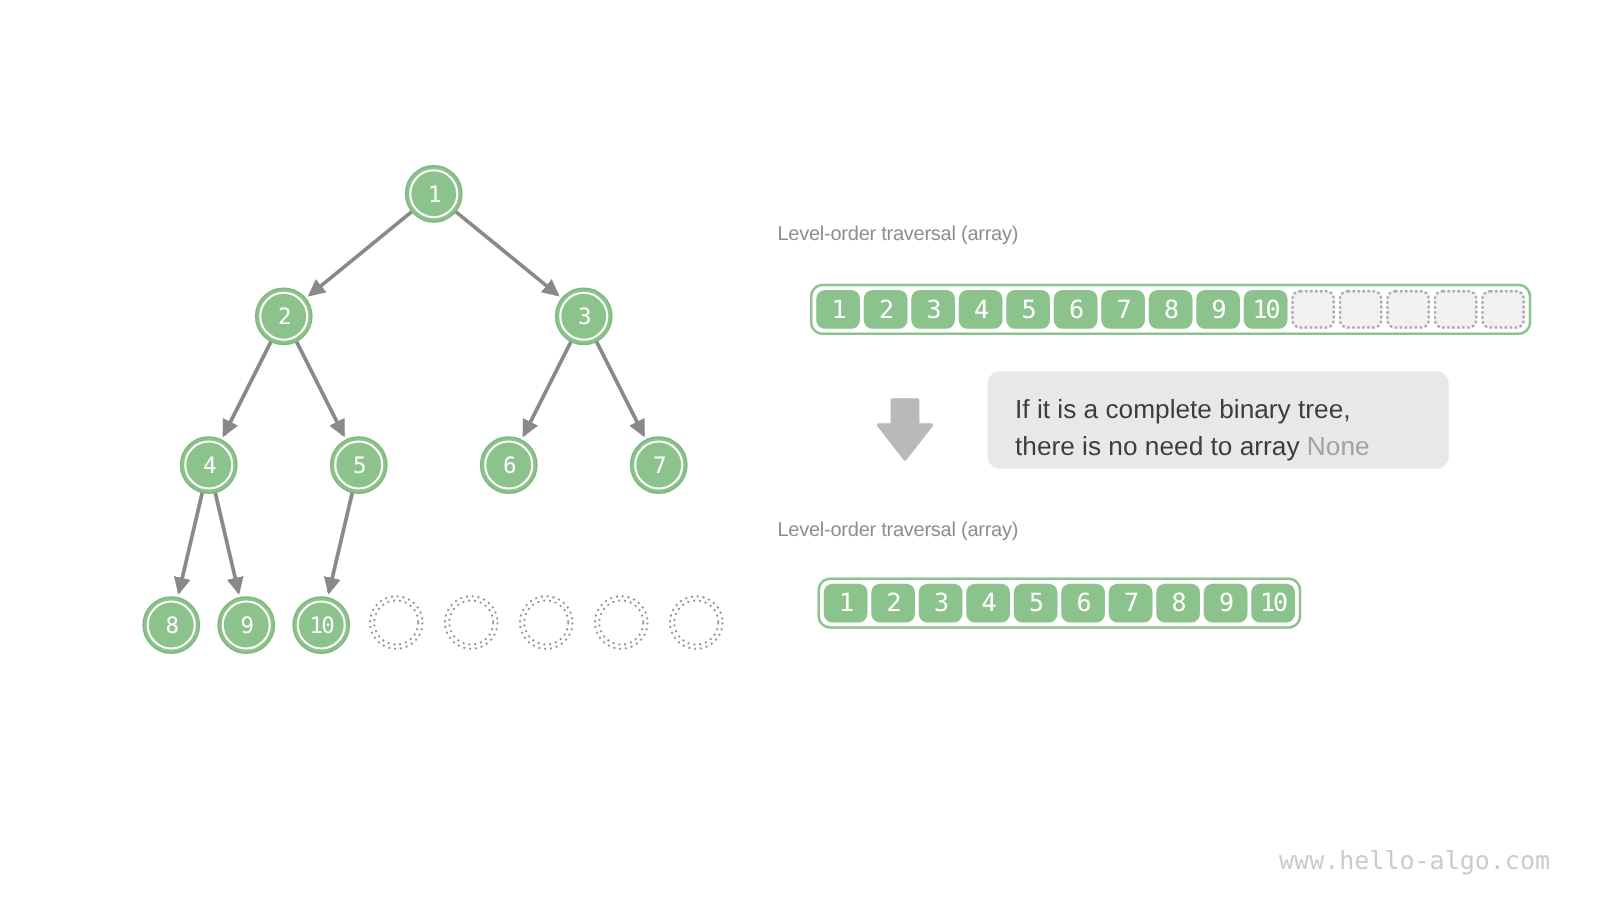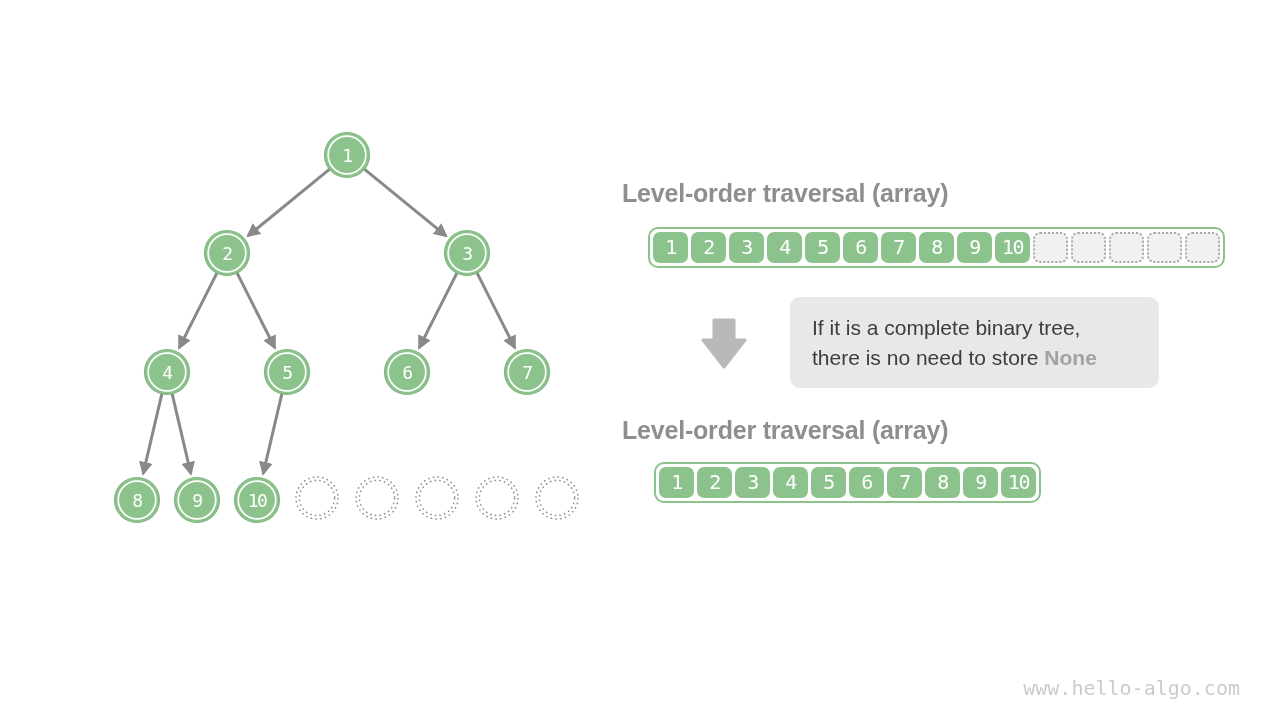--- a/index.html
+++ b/index.html
@@ -8,22 +8,22 @@
     width: 1280px;
     height: 720px;
     background: #ffffff;
     overflow: hidden;
     font-family: "Liberation Sans", sans-serif;
   }
   #tree-svg { position: absolute; left: 0; top: 0; }
 
   .array-label {
     position: absolute;
-    font-size: 25px;
-    font-weight: bold;
+    font-size: 16px;
+    font-weight: normal;
     color: var(--label-gray, #8e8e8e);
     letter-spacing: -0.2px;
     white-space: nowrap;
   }
   #array-label-0 { left: 622px; top: 179px; }
   #array-label-1 { left: 622px; top: 416px; }
 
   .array-box {
     position: absolute;
     display: flex;
@@ -55,31 +55,31 @@
     border: 2px dotted var(--empty-cell-border, #a9a9a9);
   }
 
   #down-arrow { position: absolute; left: 701px; top: 318px; }
 
   .callout {
     position: absolute;
     left: 790px;
     top: 297px;
     width: 369px;
-    height: 91px;
+    height: 78px;
     border-radius: 10px;
     background: var(--callout-bg, #e8e8e8);
     box-sizing: border-box;
     padding: 16px 0 16px 22px;
     font-size: 21px;
     line-height: 30px;
     color: var(--callout-text, #3d3d3d);
   }
   .callout .hl {
-    font-weight: bold;
+    font-weight: normal;
     color: var(--callout-highlight, #a2a2a2);
   }
 
   .watermark {
     position: absolute;
     right: 40px;
     top: 676px;
     font-family: "DejaVu Sans Mono", monospace;
     font-size: 20px;
     color: var(--watermark-gray, #cbcbcb);
@@ -196,21 +196,21 @@
       <div class="array-cell empty"></div>
       <div class="array-cell empty"></div>
     </div>
 
   <svg id="down-arrow" width="46" height="52" viewBox="0 0 46 52">
     <polygon points="13,2 33,2 33,22 44,22 23,49 2,22 13,22" stroke-linejoin="round" stroke-width="3" fill="#b9b9b9" stroke="#b9b9b9"></polygon>
   </svg>
 
   <div class="callout">
     <span>If it is a complete binary tree,</span><br>
-    <span>there is no need to store </span><span class="hl">None</span>
+    <span>there is no need to array </span><span class="hl">None</span>
   </div>
 
   <div class="array-label" id="array-label-1">Level-order traversal (array)</div>
 
   <div class="array-box" id="array-1">
       <div class="array-cell">1</div>
       <div class="array-cell">2</div>
       <div class="array-cell">3</div>
       <div class="array-cell">4</div>
       <div class="array-cell">5</div>

